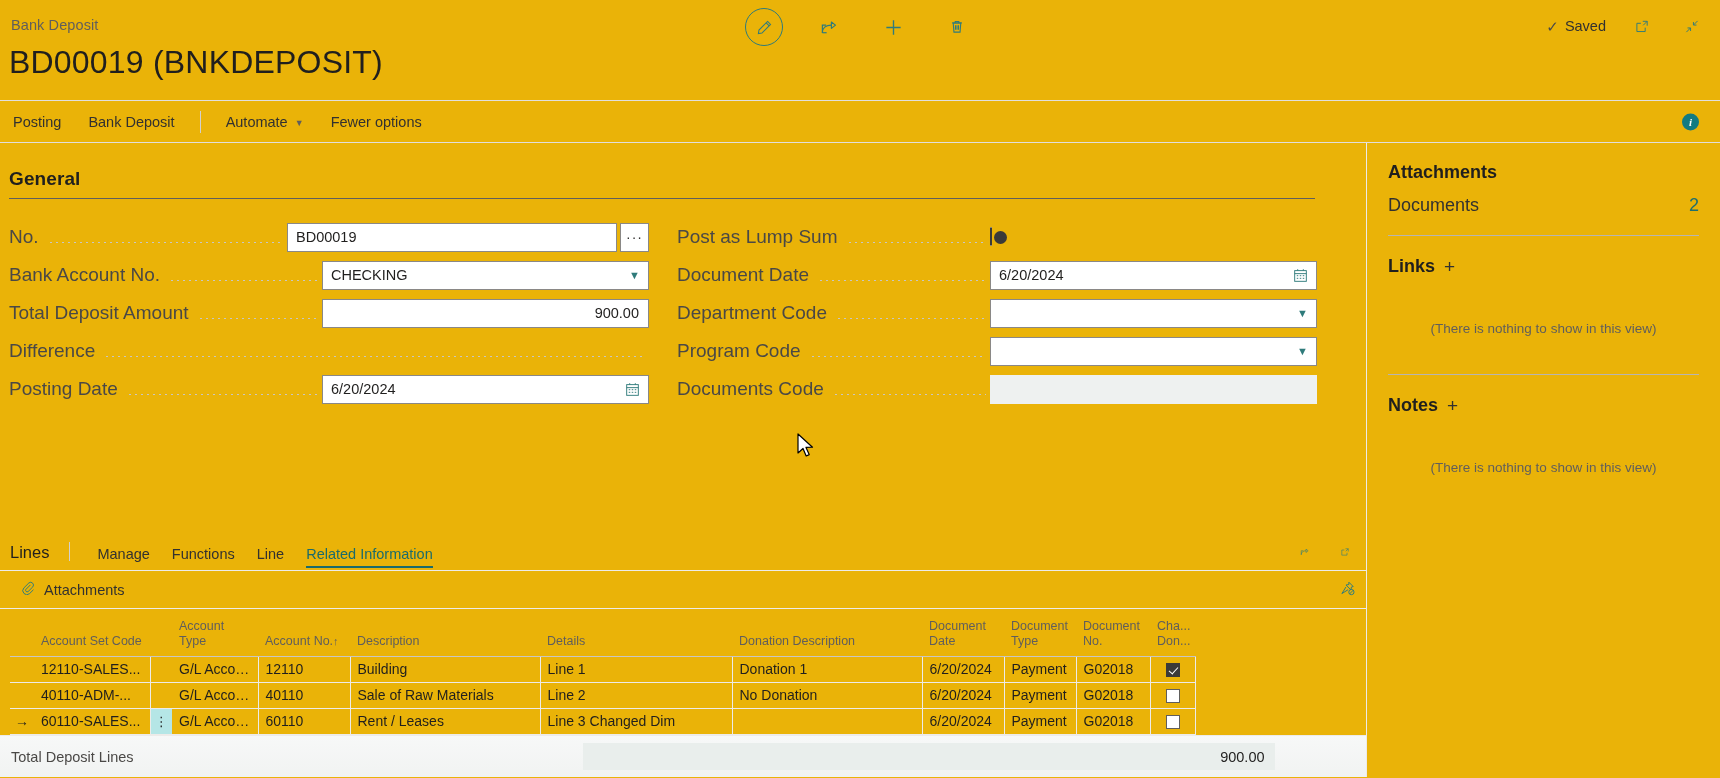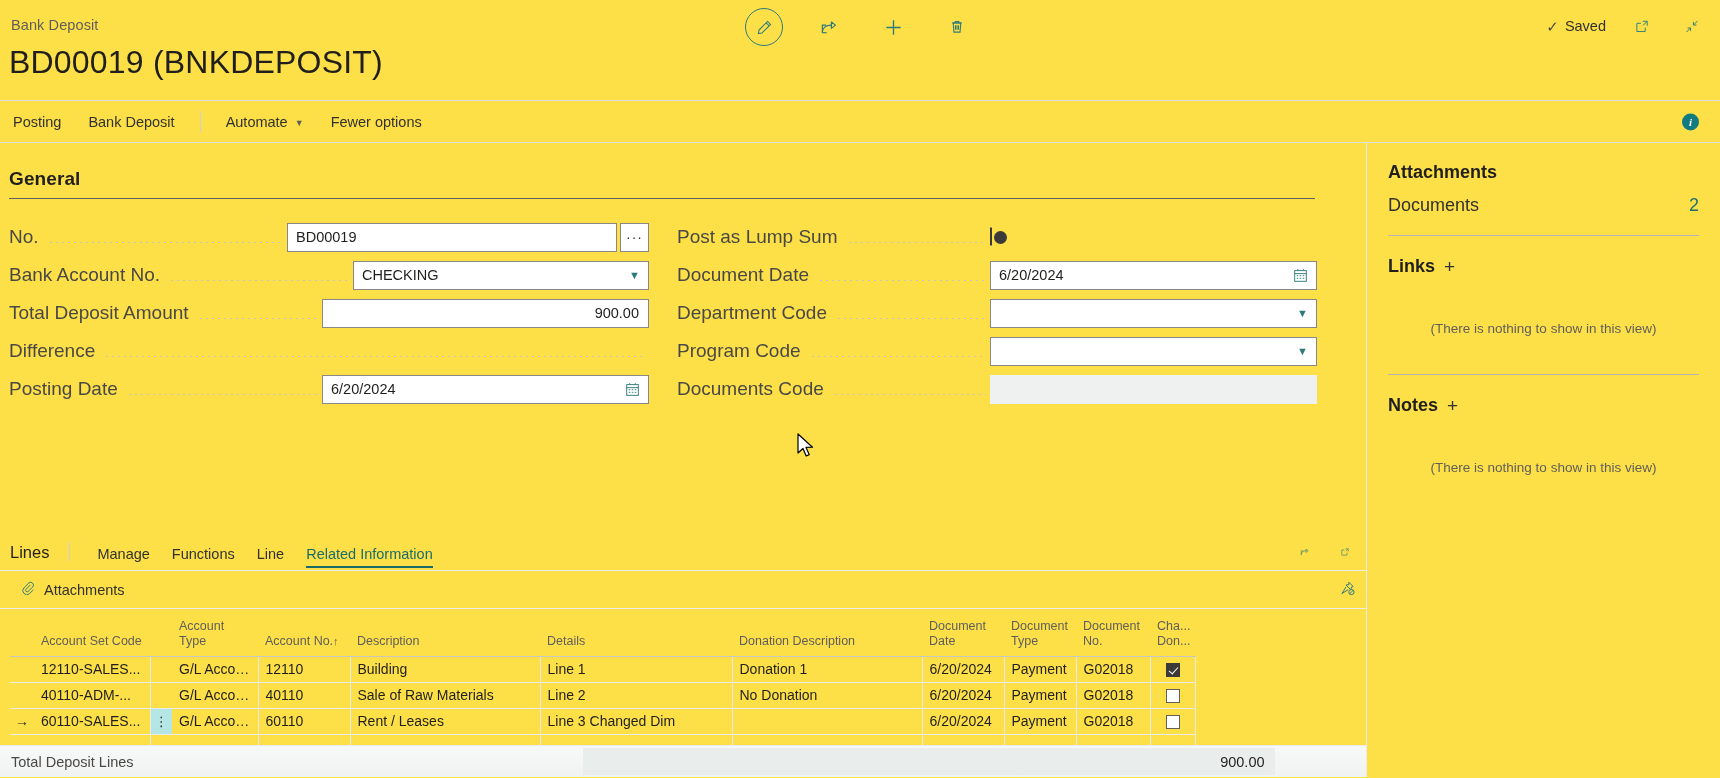--- a/index.html
+++ b/index.html
@@ -5,21 +5,21 @@
   * { box-sizing: border-box; }
   html, body {
     margin: 0; padding: 0;
     width: 1720px; height: 778px;
     overflow: hidden;
     background: #ffffff;
     font-family: "Segoe UI", "Liberation Sans", sans-serif;
     color: #323130;
     -webkit-font-smoothing: antialiased;
   }
-  .app { position: relative; width: 1720px; height: 778px; background:#fde047; }
+  .app { position: relative; width: 1720px; height: 778px; background:#eab308; }
 
   
   .topbar {
     position: relative;
     height: 100px;
     padding: 0;
   }
   .breadcrumb {
     position: absolute; left: 11px; top: 17px;
     font-size: 14.5px; color: #605e5c; letter-spacing: .1px;
@@ -243,21 +243,21 @@
   }
   .hscroll .arrow { width: 14px; text-align:center; font-size: 8px; color:#606060; cursor:pointer;}
   .hscroll .track { flex:1 1 auto; height: 15px; position: relative; }
   .hscroll .thumb {
     position: absolute; left: 0; top: 2px; height: 11px; width: 610px;
     background: #c1c1c1; cursor: pointer;
   }
 
   
   .totalbar {
-    position: absolute; left: 0; bottom: 0; width: 1366px; height: 32px;
+    position: absolute; left: 0; bottom: 0; width: 1366px; height: 42px;
     background: linear-gradient(#f7f8f8, #f1f3f2);
     border-top: 1px solid #edebe9;
     display: flex; align-items: center; padding-left: 11px;
   }
   .totalbar .tl { font-size: 14.5px; color: #4a4846; }
   .totalbar .td {
     flex: 0 0 auto; width: 437px; height: 1px; margin: 0 6px;
     background-image: radial-gradient(circle, #c8c6c4 1px, transparent 1px);
     background-size: 6px 3px; background-repeat: repeat-x; position: relative; top: 5px;
   }
@@ -385,21 +385,21 @@
                 <span class="val">BD00019</span>
               </span>
               <span class="ellip-btn">···</span>
             </span>
           </div>
 
           <div class="frow">
             <span class="flabel">Bank Account No.</span>
             <span class="fdots"></span>
             <span class="fctl">
-              <span class="tbox" style="width:296px">
+              <span class="tbox" style="width:327px">
                 <span class="val">CHECKING</span>
                 <span class="aff chev">▼</span>
               </span>
             </span>
           </div>
 
           <div class="frow">
             <span class="flabel">Total Deposit Amount</span>
             <span class="fdots"></span>
             <span class="fctl">

